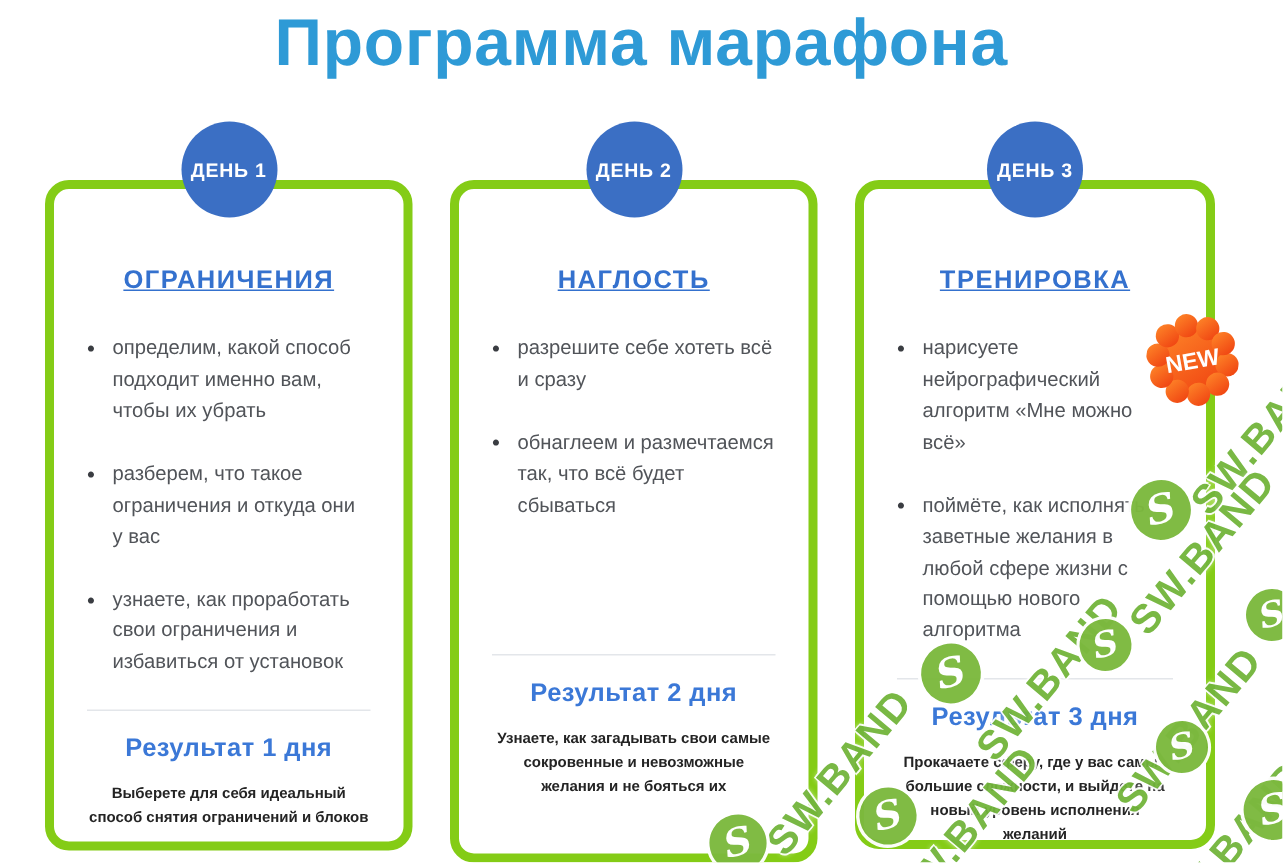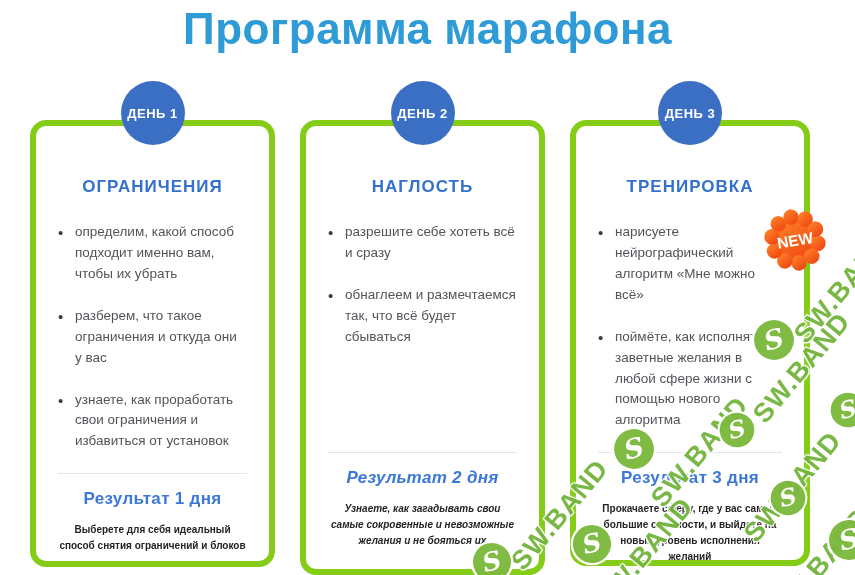--- a/index.html
+++ b/index.html
@@ -21,32 +21,32 @@
   .card-2{left:300px;width:245px;height:455px;}
   .card-3{left:570px;width:240px;height:446px;}
   .day-badge{
     position:absolute;top:-45px;left:50%;transform:translateX(-50%);
     width:64px;height:64px;border-radius:50%;background:#3b6fc4;
     display:flex;align-items:center;justify-content:center;
   }
   .day-badge span{color:#ffffff;font-size:13px;font-weight:800;letter-spacing:.5px;white-space:nowrap;}
   .card-title{
     margin:51px 0 0;text-align:center;font-size:17px;font-weight:800;
-    color:#3471ce;letter-spacing:1px;
+    color:#3471ce;letter-spacing:1px;text-decoration:underline;
   }
   .bullets{list-style:none;margin:25px 0 0;padding:0;}
   .bullets li{
     position:relative;padding-left:17px;margin-bottom:21px;
     font-size:13.5px;line-height:1.55;color:#515459;
   }
   .bullets li::before{
     content:"•";position:absolute;left:0;top:-1px;color:#3a3d42;font-size:15px;
   }
   .card-footer{margin-top:auto;padding-bottom:26px;}
-  .card-2 .card-footer{padding-bottom:20px;font-style:italic;}
+  .card-2 .card-footer{padding-bottom:36px;}
   .divider{border-top:1px solid #e3e6ea;width:100%;}
   .result-title{
     margin:15px 0 0;text-align:center;font-size:17px;font-weight:600;
     color:#3b78d7;letter-spacing:.3px;
   }
   .result-text{
     margin:13px 0 0;text-align:center;font-size:10px;font-weight:700;
     color:#242424;line-height:1.6;
   }
   .new-badge{

